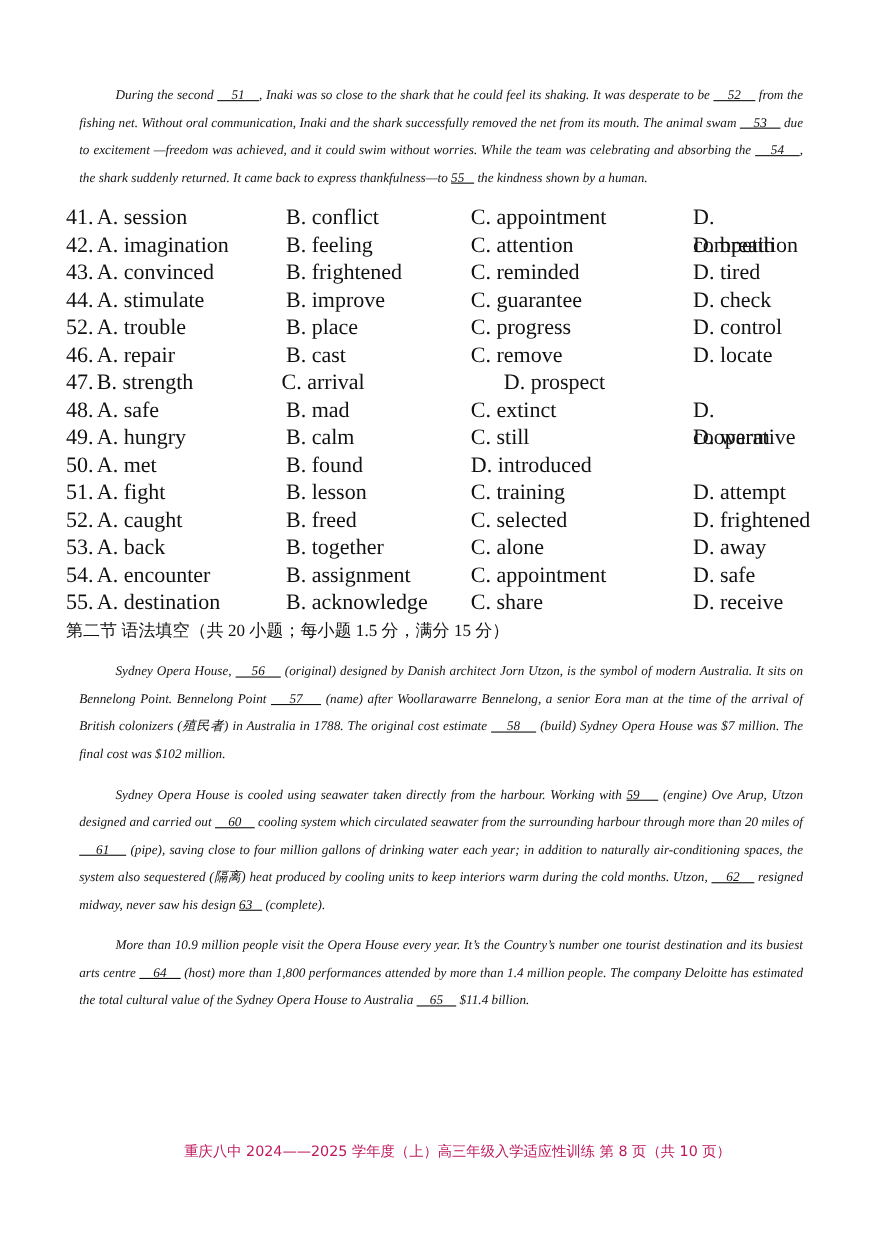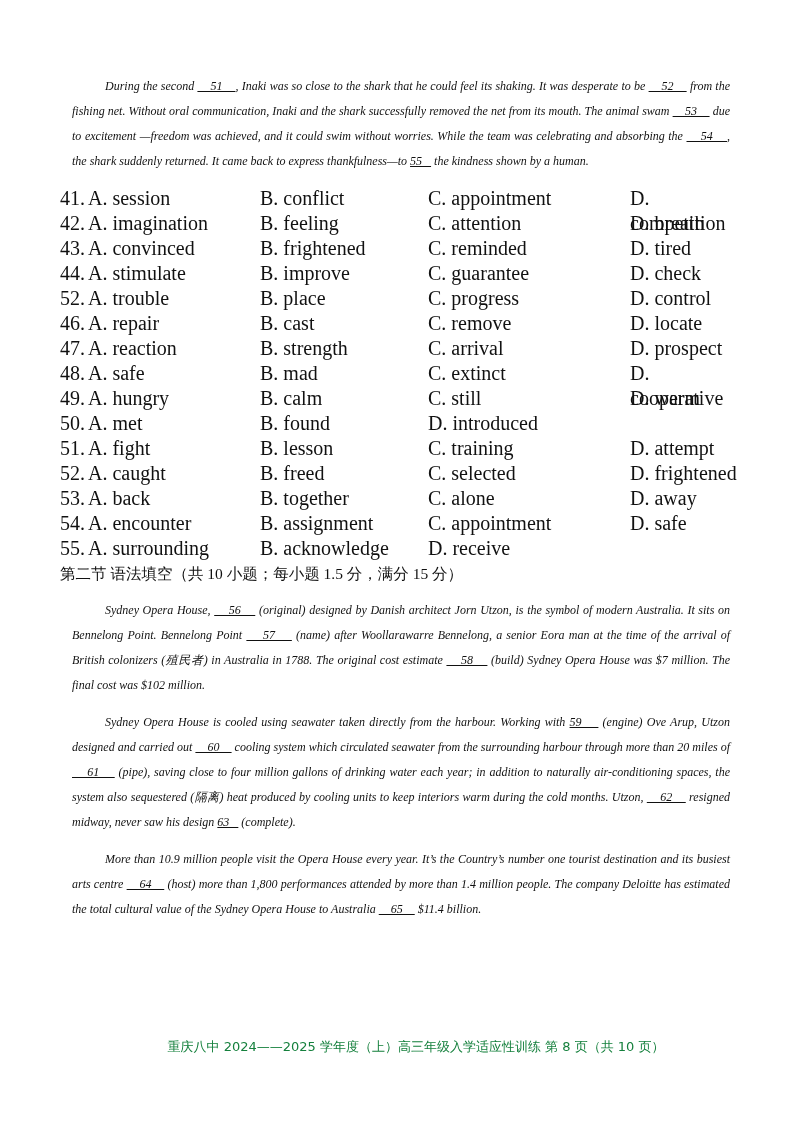--- a/index.html
+++ b/index.html
@@ -11,21 +11,21 @@
   .blank { text-decoration: underline; white-space: pre; }
   .opts { margin: 0; padding: 0; }
   .opt-row { display: flex; height: 25px; line-height: 25px; font-size: 20px; }
   .opt-num { width: 28px; }
   .opt-a { width: 172px; }
   .opt-b { width: 168px; }
   .opt-c { width: 202px; }
   .opt-d { flex: 1; }
   .section-title { font-size: 15.5px; line-height: 25px; margin: 0; }
   .footer { position: absolute; left: 0; right: 0; top: 1038px; text-align: center;
-            font-family: "DejaVu Sans", sans-serif; font-size: 13px; color: #15803d; padding-left: 32px; }
+            font-family: "DejaVu Sans", sans-serif; font-size: 13px; color: #be185d; padding-left: 32px; }
 </style>
 </head>
 <body>
 
 <div class="page">
   <p class="para indent" id="p1"><span>During the second </span><span class="blank">    51    </span><span>, Inaki was so close to the shark that he could feel its shaking. It was desperate to be </span><span class="blank">    52    </span><span> from the fishing net. Without oral communication, Inaki and the shark successfully removed the net from its mouth. The animal swam </span><span class="blank">    53    </span><span> due to excitement —freedom was achieved, and it could swim without worries. While the team was celebrating and absorbing the </span><span class="blank">    54    </span><span>, the shark suddenly returned. It came back to express thankfulness—to </span><span class="blank">55   </span><span> the kindness shown by a human.</span></p>
 
   <div class="opts" id="opts">
       <div class="opt-row">
         <span class="opt-num">41.</span>
@@ -64,21 +64,20 @@
       </div>
       <div class="opt-row">
         <span class="opt-num">46.</span>
         <span class="opt-a">A. repair</span>
         <span class="opt-b">B. cast</span>
         <span class="opt-c">C. remove</span>
         <span class="opt-d">D. locate</span>
       </div>
       <div class="opt-row">
         <span class="opt-num">47.</span>
-        <span class="opt-a">A. reaction</span>
         <span class="opt-b">B. strength</span>
         <span class="opt-c">C. arrival</span>
         <span class="opt-d">D. prospect</span>
       </div>
       <div class="opt-row">
         <span class="opt-num">48.</span>
         <span class="opt-a">A. safe</span>
         <span class="opt-b">B. mad</span>
         <span class="opt-c">C. extinct</span>
         <span class="opt-d">D. cooperative</span>
@@ -119,27 +118,28 @@
       </div>
       <div class="opt-row">
         <span class="opt-num">54.</span>
         <span class="opt-a">A. encounter</span>
         <span class="opt-b">B. assignment</span>
         <span class="opt-c">C. appointment</span>
         <span class="opt-d">D. safe</span>
       </div>
       <div class="opt-row">
         <span class="opt-num">55.</span>
-        <span class="opt-a">A. surrounding</span>
+        <span class="opt-a">A. destination</span>
         <span class="opt-b">B. acknowledge</span>
+        <span class="opt-c">C. share</span>
         <span class="opt-d">D. receive</span>
       </div>
     </div>
 
-  <p class="section-title">第二节  语法填空（共 10 小题；每小题 1.5 分，满分 15 分）</p>
+  <p class="section-title">第二节  语法填空（共 20 小题；每小题 1.5 分，满分 15 分）</p>
 
   <div id="p2">
       <p class="para indent"><span>Sydney Opera House, </span><span class="blank">    56    </span><span> (original) designed by Danish architect Jorn Utzon, is the symbol of modern Australia. It sits on Bennelong Point. Bennelong Point </span><span class="blank">    57    </span><span> (name) after Woollarawarre Bennelong, a senior Eora man at the time of the arrival of British colonizers (殖民者) in Australia in 1788. The original cost estimate </span><span class="blank">    58    </span><span> (build) Sydney Opera House was $7 million. The final cost was $102 million.</span></p>
       <p class="para indent"><span>Sydney Opera House is cooled using seawater taken directly from the harbour. Working with </span><span class="blank">59    </span><span> (engine) Ove Arup, Utzon designed and carried out </span><span class="blank">    60    </span><span> cooling system which circulated seawater from the surrounding harbour through more than 20 miles of </span><span class="blank">    61    </span><span> (pipe), saving close to four million gallons of drinking water each year; in addition to naturally air-conditioning spaces, the system also sequestered (隔离) heat produced by cooling units to keep interiors warm during the cold months. Utzon, </span><span class="blank">    62    </span><span> resigned midway, never saw his design </span><span class="blank">63   </span><span> (complete).</span></p>
       <p class="para indent"><span>More than 10.9 million people visit the Opera House every year. It’s the Country’s number one tourist destination and its busiest arts centre </span><span class="blank">    64    </span><span> (host) more than 1,800 performances attended by more than 1.4 million people. The company Deloitte has estimated the total cultural value of the Sydney Opera House to Australia </span><span class="blank">    65    </span><span> $11.4 billion.</span></p>
     </div>
 </div>
 
 <div class="footer">重庆八中  2024——2025 学年度（上）高三年级入学适应性训练   第 8 页（共 10 页）</div>
 

